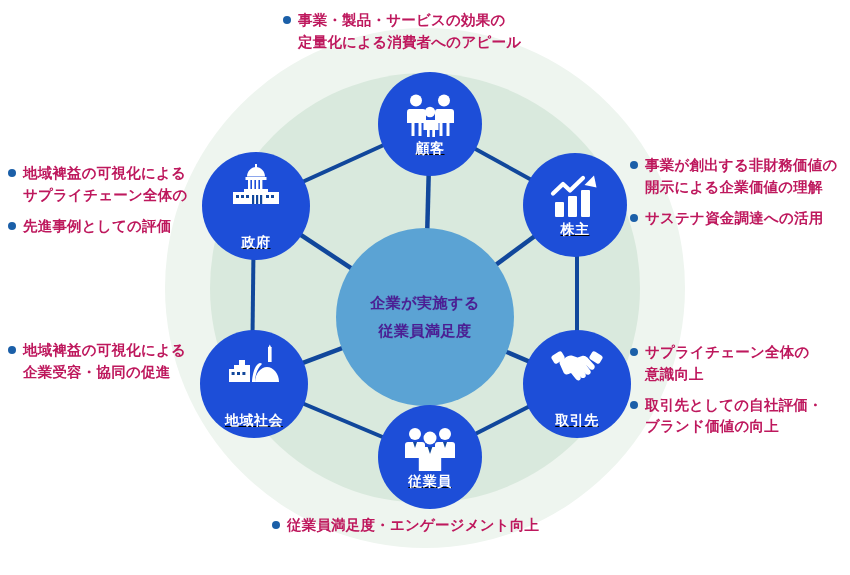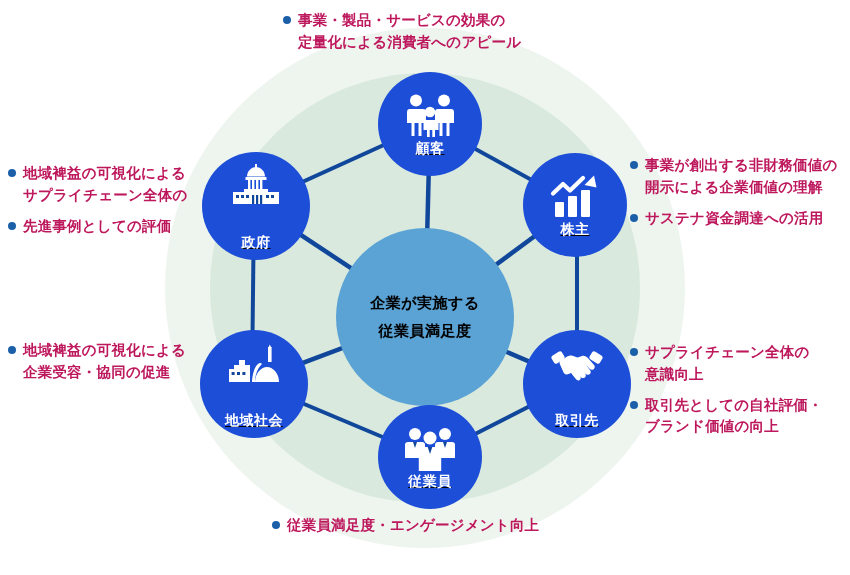--- a/index.html
+++ b/index.html
@@ -27,21 +27,21 @@
   
   #spokes { position:absolute; left:0; top:0; width:850px; height:575px; }
 
   
   #center-node {
     position:absolute; left:336px; top:228px;
     width:178px; height:178px; border-radius:50%;
     background:#5ba3d4;
     display:flex; flex-direction:column;
     align-items:center; justify-content:center;
-    color:#000000; z-index:5;
+    color:#4c1d95; z-index:5;
   }
   #center-node .cl {
     font-size:15px; font-weight:bold; line-height:1.85;
     letter-spacing:0.5px; text-align:center;
     text-shadow:0 0 1px rgba(0,0,0,.15);
   }
 
   
   .node {
     position:absolute; width:104px; height:104px; border-radius:50%;

